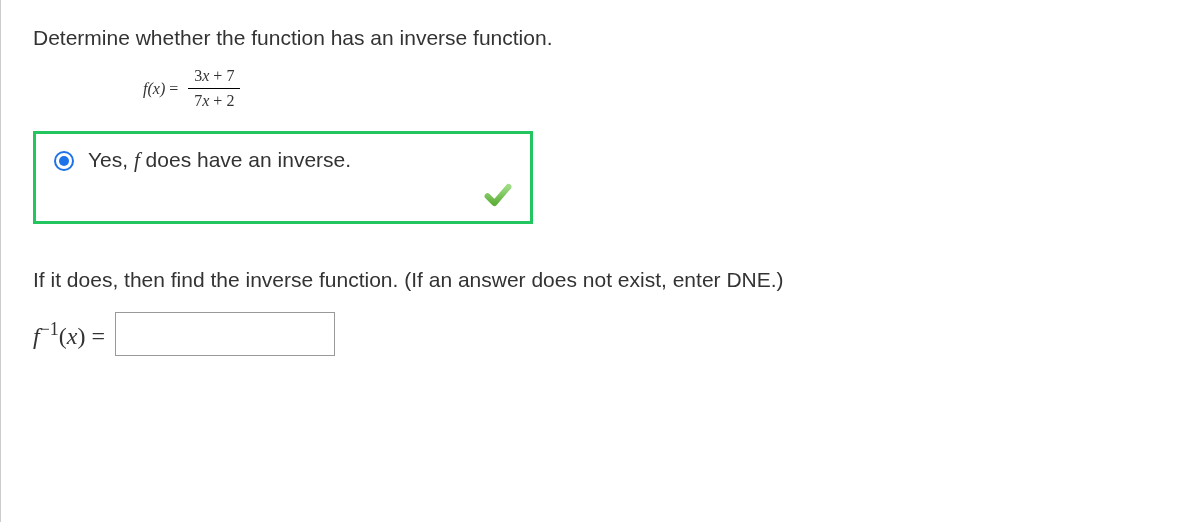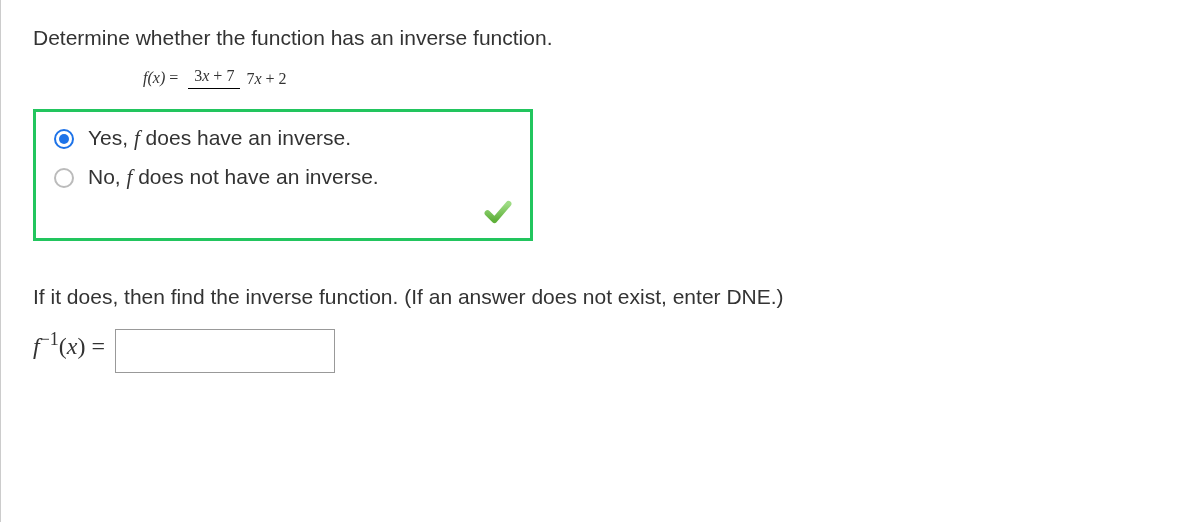--- a/index.html
+++ b/index.html
@@ -28,22 +28,22 @@
     align-items: center;
     font-family: "Times New Roman", Times, serif;
     font-size: 16px;
     font-style: italic;
   }
   .equation-wrap .lhs {
     margin-right: 10px;
   }
   .equation-wrap .fraction {
     display: inline-flex;
-    flex-direction: row;
-    align-items: flex-end;
+    flex-direction: column;
+    align-items: flex-start;
     font-style: normal;
     line-height: 1.25;
   }
   .equation-wrap .fraction .num {
     border-bottom: 1.5px solid #000;
     padding: 0 6px 2px;
   }
   .equation-wrap .fraction .den {
     padding: 2px 6px 0;
   }
@@ -93,20 +93,21 @@
     bottom: 12px;
     width: 28px;
     height: 28px;
   }
 
   .followup {
     margin-bottom: 20px;
   }
   .answer-line {
     display: flex;
+    align-items: center;
     font-family: "Times New Roman", Times, serif;
     font-size: 24px;
   }
   .answer-line .label {
     margin-right: 10px;
   }
   .answer-line .sup { font-size: 0.75em; vertical-align: super; }
   .answer-line .it { font-style: italic; }
   .answer-input {
     width: 220px;
@@ -134,24 +135,20 @@
     </span>
   </div>
 
   <div class="answer-box">
     <div class="option-row">
       <span class="radio checked">
           <span class="dot"></span>
         </span>
       <span>Yes, <span class="it">f</span> does have an inverse.</span>
     </div>
-    <div class="option-row">
-      <span class="radio"></span>
-      <span>No, <span class="it">f</span> does not have an inverse.</span>
-    </div>
     <svg class="check-icon" viewBox="0 0 24 24">
       <defs>
         <linearGradient id="g" x1="0" y1="0" x2="0" y2="1">
           <stop offset="0%" stop-color="#9edc84"></stop>
           <stop offset="100%" stop-color="#5fb03a"></stop>
         </linearGradient>
       </defs>
       <path d="M3 13 L9 19 L21 5" fill="none" stroke="url(#g)" stroke-width="5" stroke-linecap="round" stroke-linejoin="round"></path>
     </svg>
   </div>

